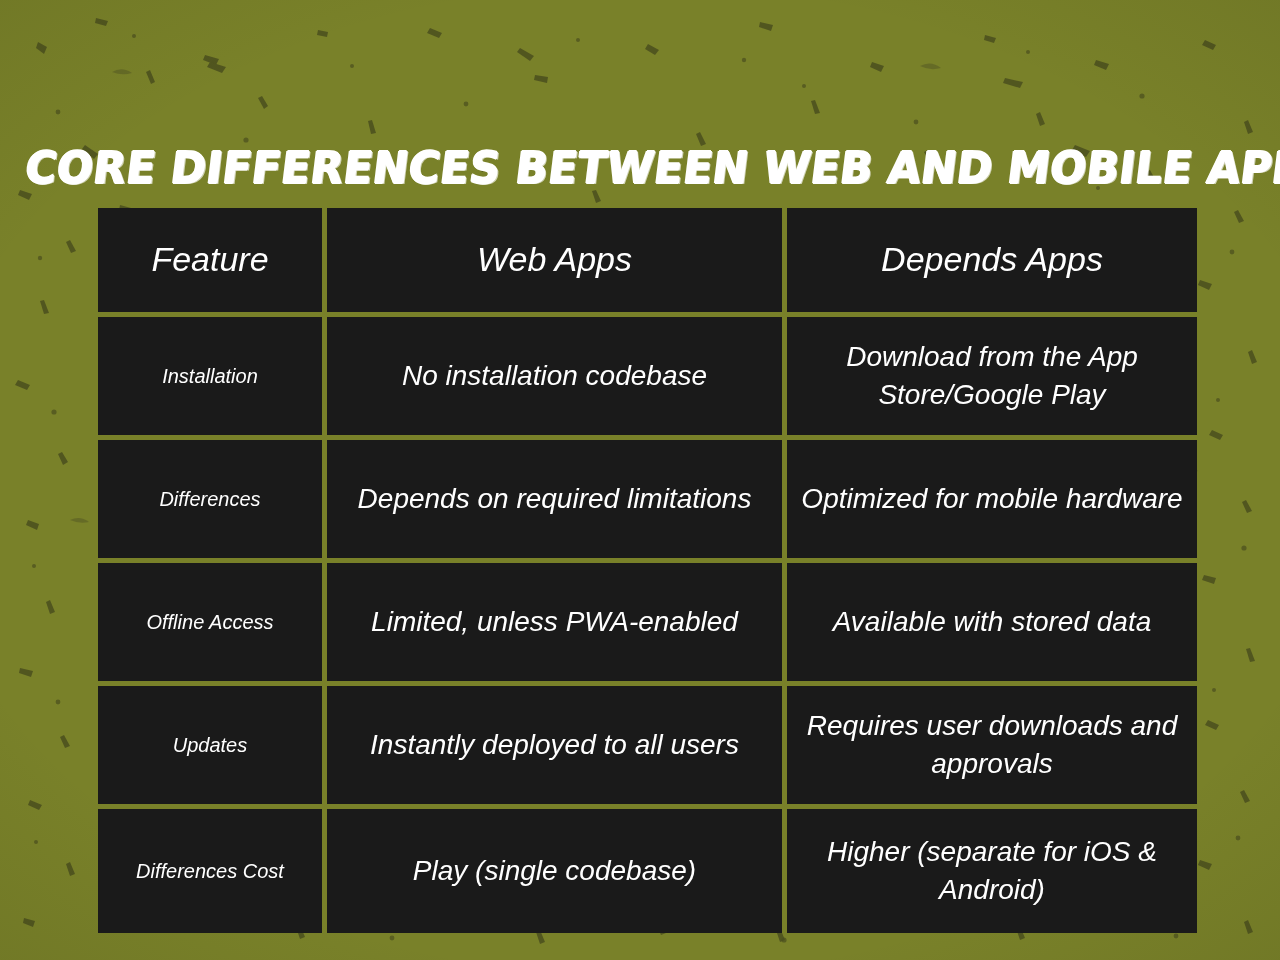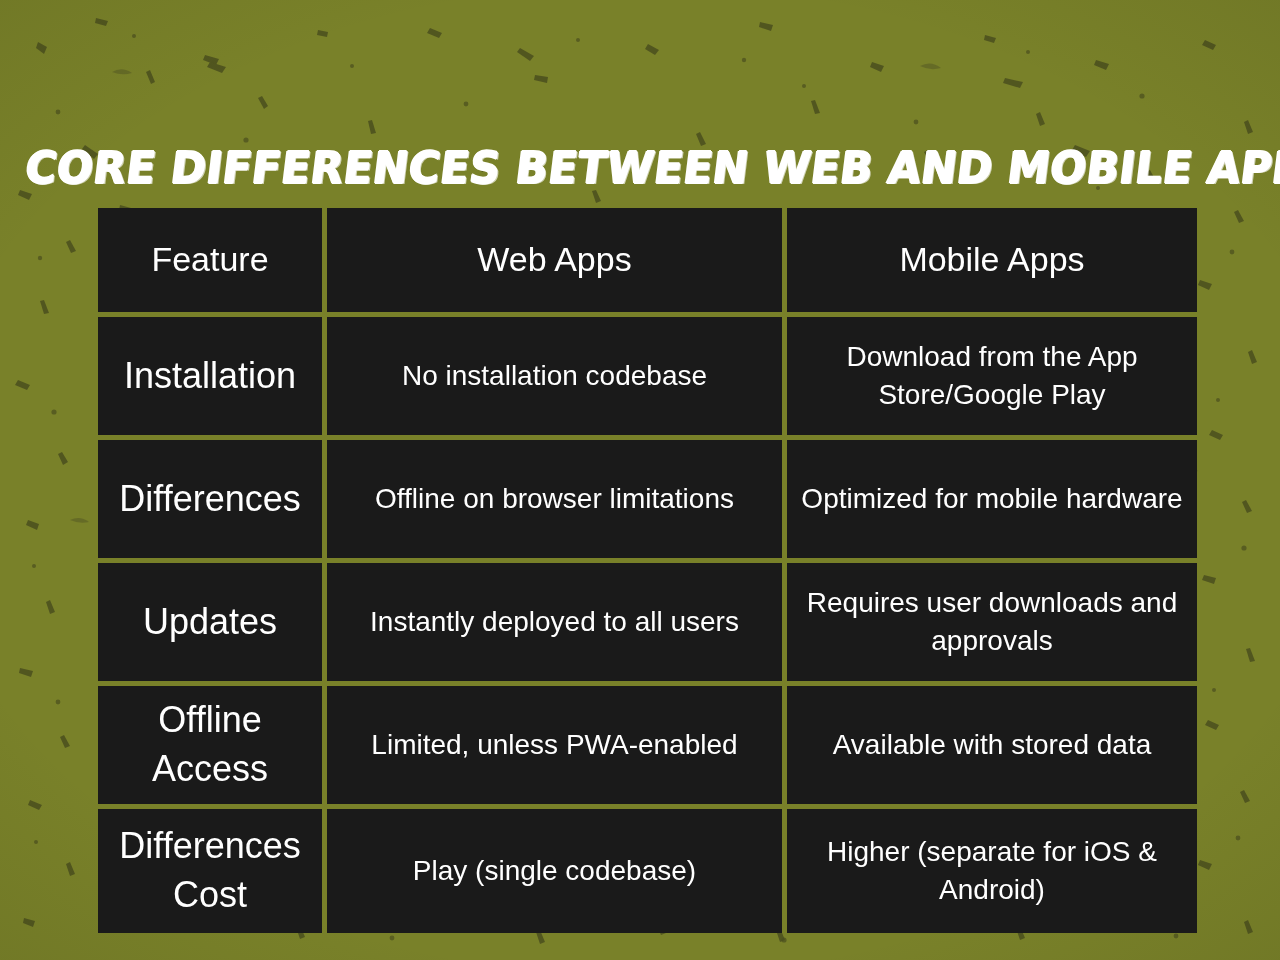--- a/index.html
+++ b/index.html
@@ -72,20 +72,21 @@
     width: 1085px;
     height: 635px;
   }
   table.cmp {
     width: 1085px;
     height: 635px;
     border-collapse: separate;
     border-spacing: 5px;
     table-layout: fixed;
     margin: -5px;
+    font-style: italic;
   }
   table.cmp td {
     background: #1a1a1a;
     color: #ffffff;
     text-align: center;
     vertical-align: middle;
     padding: 6px 12px;
     line-height: 1.35;
   }
   col.c1 { width: 224px; }
@@ -96,21 +97,21 @@
     font-size: 34px;
     font-weight: 400;
     height: 92px;
   }
   tr.body td {
     font-size: 28px;
     font-weight: 400;
     height: 106px;
   }
   tr.body td.feat {
-    font-size: 36px;
+    font-size: 20px;
   }
   tr.body:last-child td { height: 112px; }
 </style>
 </head>
 <body>
 
 <div class="poster">
 
   <div class="texture">
     <svg viewBox="0 0 1280 960" xmlns="http://www.w3.org/2000/svg" aria-hidden="true">
@@ -243,48 +244,48 @@
     <table class="cmp">
       <colgroup>
         <col class="c1">
           <col class="c2">
           <col class="c3">
       </colgroup>
       <tbody>
         <tr class="head">
           <td>Feature</td>
           <td>Web Apps</td>
-          <td>Mobile Apps</td>
+          <td>Depends Apps</td>
         </tr>
 
         <tr class="body">
           <td class="feat">Installation</td>
           <td>No installation codebase</td>
           <td>Download from the App Store/Google Play</td>
         </tr>
 
         <tr class="body">
           <td class="feat">Differences</td>
-          <td>Offline on browser limitations</td>
+          <td>Depends on required limitations</td>
           <td>Optimized for mobile hardware</td>
+        </tr>
+
+        <tr class="body">
+          <td class="feat">Offline Access</td>
+          <td>Limited, unless PWA-enabled</td>
+          <td>Available with stored data</td>
         </tr>
 
         <tr class="body">
           <td class="feat">Updates</td>
           <td>Instantly deployed to all users</td>
           <td>Requires user downloads and approvals</td>
         </tr>
 
         <tr class="body">
-          <td class="feat">Offline Access</td>
-          <td>Limited, unless PWA-enabled</td>
-          <td>Available with stored data</td>
-        </tr>
-
-        <tr class="body">
           <td class="feat">Differences Cost</td>
           <td>Play (single codebase)</td>
           <td>Higher (separate for iOS &amp; Android)</td>
         </tr>
       </tbody>
     </table>
   </div>
 
 </div>
 

